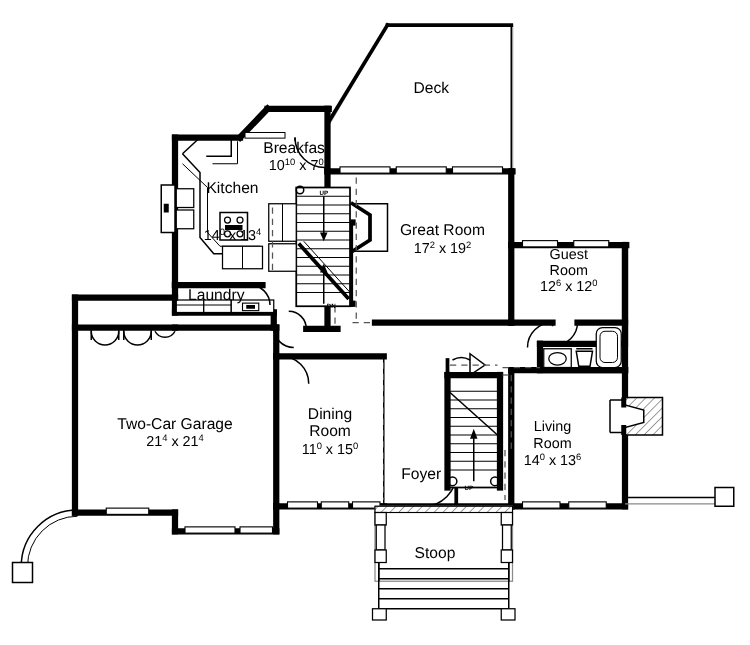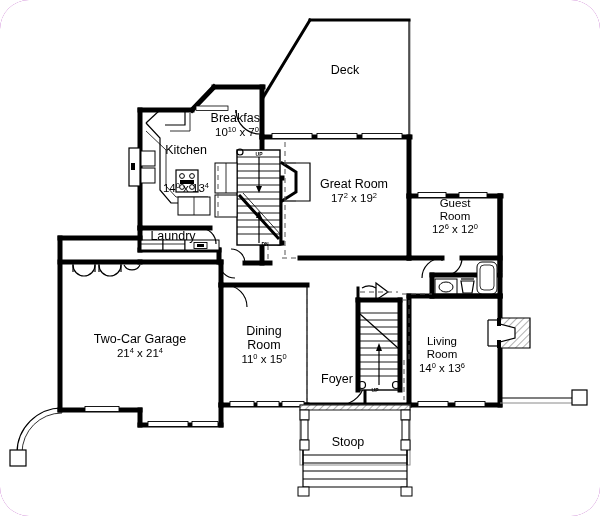--- a/index.html
+++ b/index.html
@@ -7,21 +7,20 @@
     padding: 0;
     background: #ffffff;
   }
   #plan-root {
     position: relative;
     width: 600px;
     height: 516px;
     background: #a21caf;
     font-family: "Liberation Sans", sans-serif;
     overflow: hidden;
-    border-radius: 29px;
   }
   svg { display: block; }
   .room-label {
     font-family: "Liberation Sans", sans-serif;
     fill: #000000;
     text-anchor: middle;
   }
   .rl-name { font-size: 12.5px; }
   .rl-name-sm { font-size: 11.5px; }
   .rl-dim { font-size: 11.5px; }

